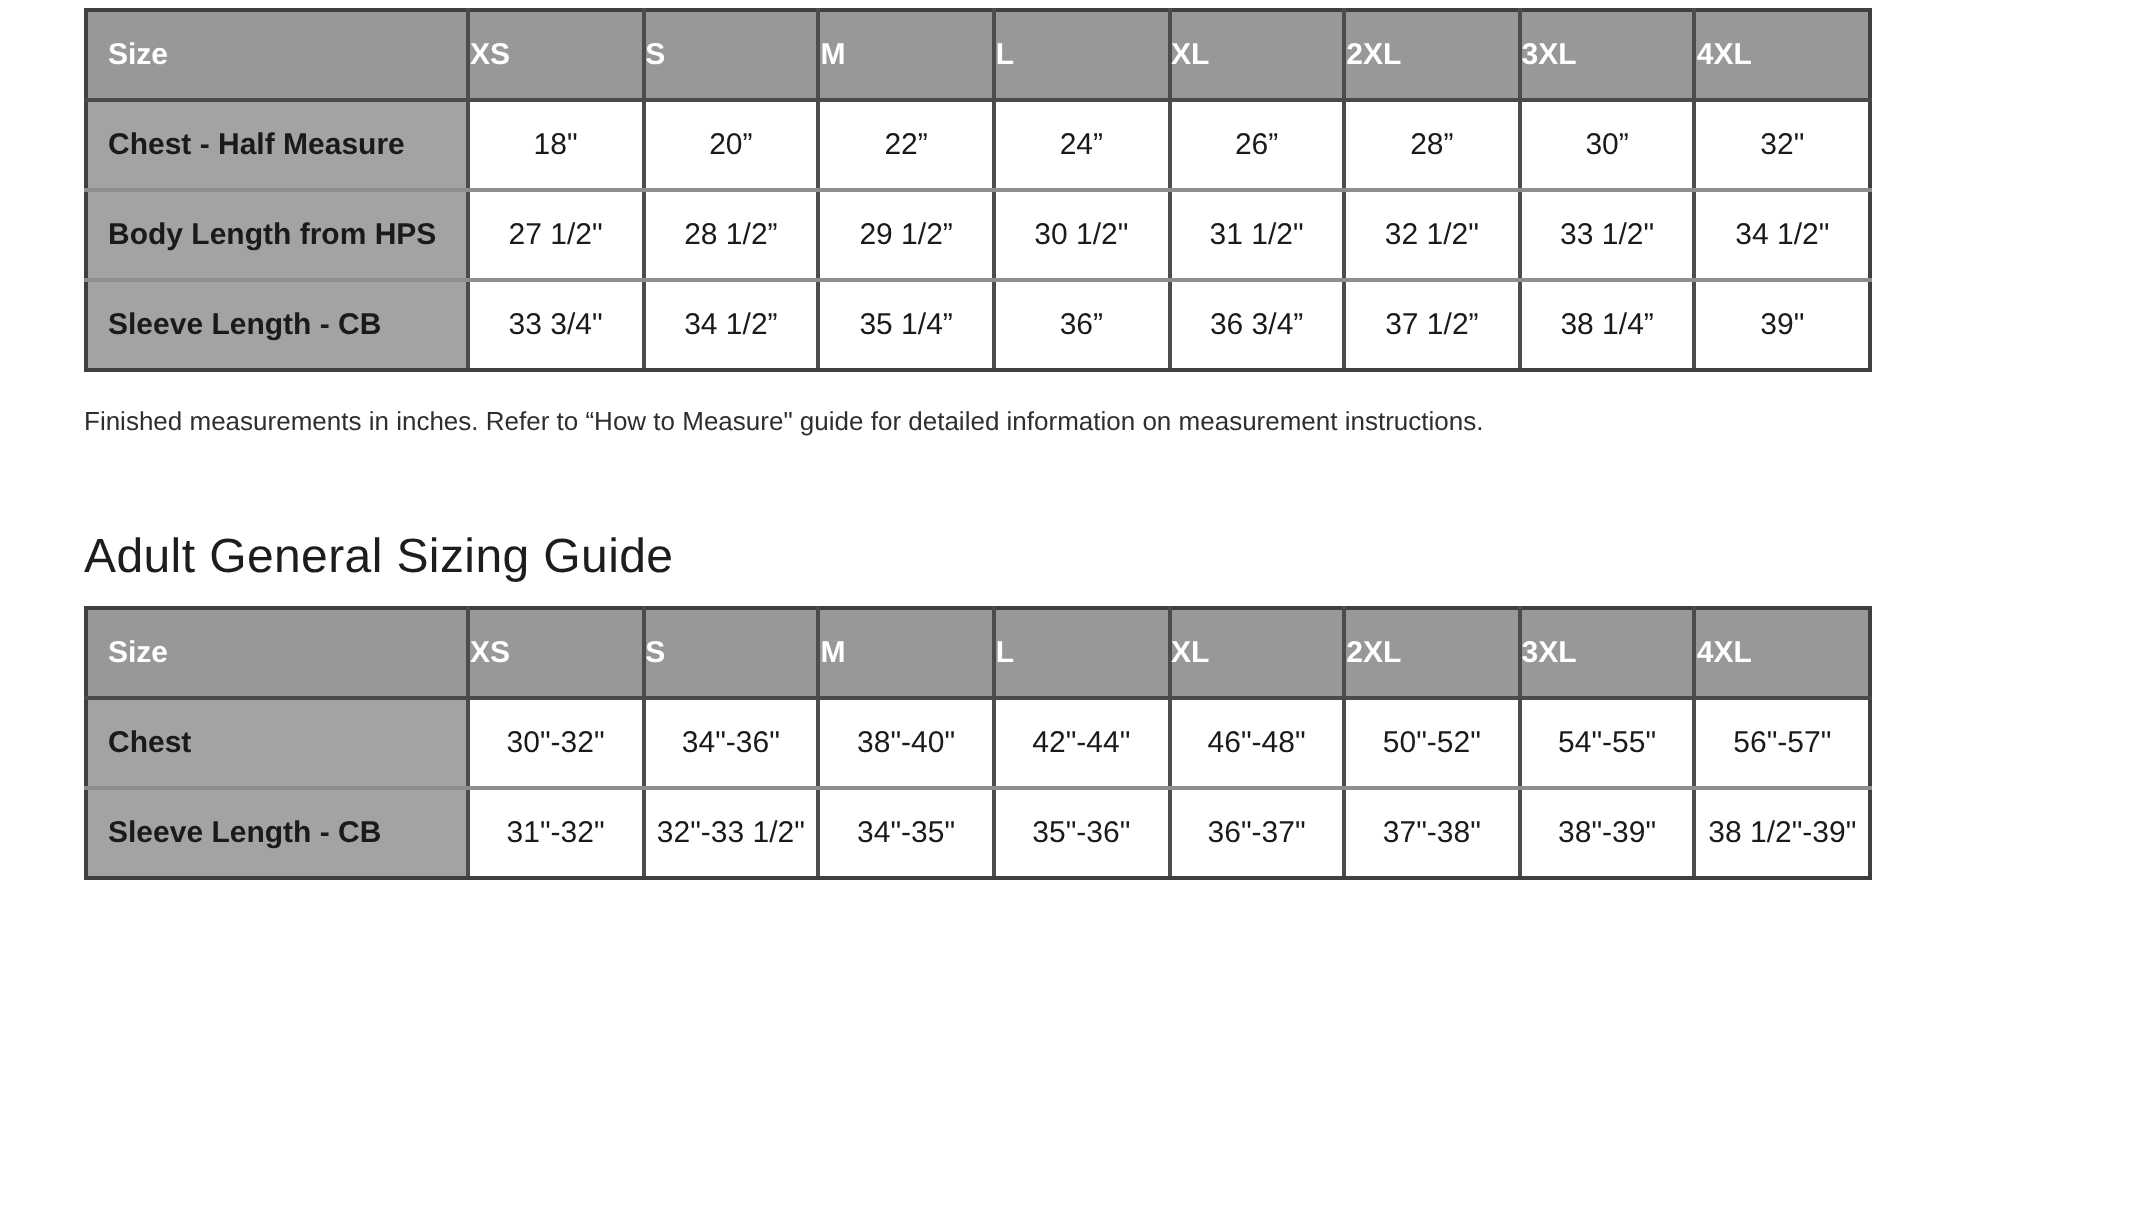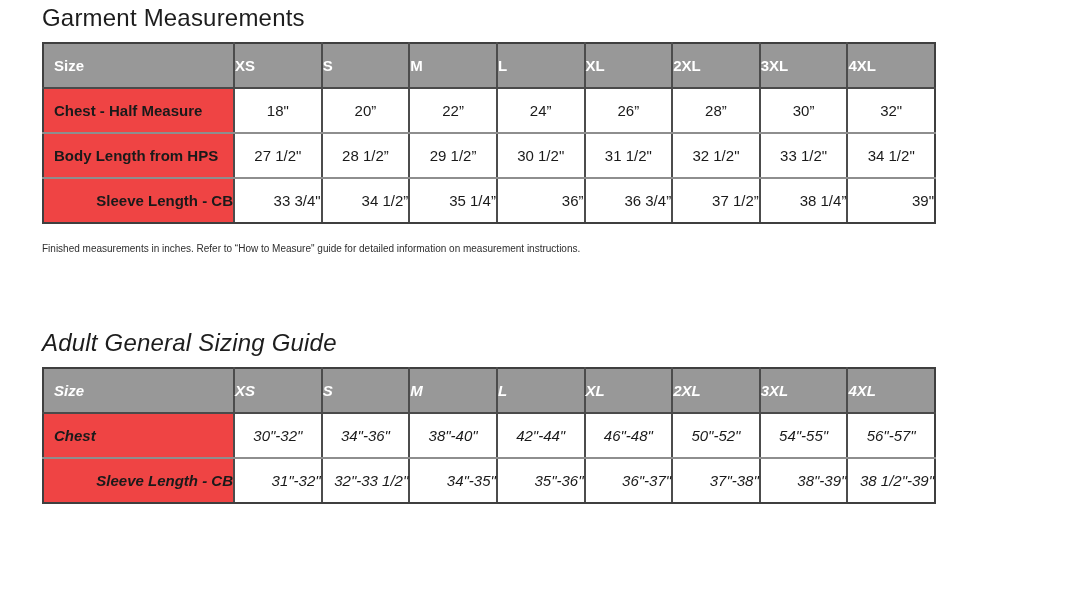--- a/index.html
+++ b/index.html
@@ -17,21 +17,21 @@
     color: #1a1a1a;
   }
   .section-title {
     font-size: 24px;
     line-height: 28px;
     font-weight: 400;
     color: #1d1d1d;
     margin: 0 0 10px 0;
     letter-spacing: 0.2px;
   }
-  .sizing-section { margin-top: 72px; font-style: italic; }
+  .sizing-section { margin-top: 46px; }
   table {
     border-collapse: collapse;
     table-layout: fixed;
     width: 894px;
     padding-left: 32px;
   }
   col.c-label { width: 191px; }
   th, td {
     height: 45px;
     font-size: 15px;
@@ -48,38 +48,37 @@
     font-weight: bold;
     text-align: left;
     border-top-color: #3f3f3f;
     border-bottom-color: #4a4a4a;
   }
   thead th.label-col,
   tbody th.label-col {
     text-align: left;
     padding-left: 10px;
   }
-  tbody th.label-col { font-weight: bold; background: #ef4444; }
+  tbody th.label-col { font-weight: bold; background: #a3a3a3; }
   tbody td { text-align: center; font-weight: normal; background: #ffffff; }
   tbody tr:last-child th,
-  tbody tr:last-child td { border-bottom-color: #3f3f3f; text-align: right; }
+  tbody tr:last-child td { border-bottom-color: #3f3f3f; }
   tr > *:first-child { border-left-color: #3f3f3f; }
   tr > *:last-child  { border-right-color: #3f3f3f; }
   .footnote {
     margin: 17px 0 0 0;
-    font-size: 10px;
+    font-size: 13px;
     line-height: 16px;
     color: #2e2e2e;
   }
 </style>
 </head>
 <body>
 
 <section class="garment-section">
-  <h2 class="section-title">Garment Measurements</h2>
 
   <table>
     <colgroup>
       <col class="c-label">
       <col span="8" class="c-size">
     </colgroup>
   <thead>
         <tr>
           <th class="label-col">Size</th>
           <th>XS</th>

